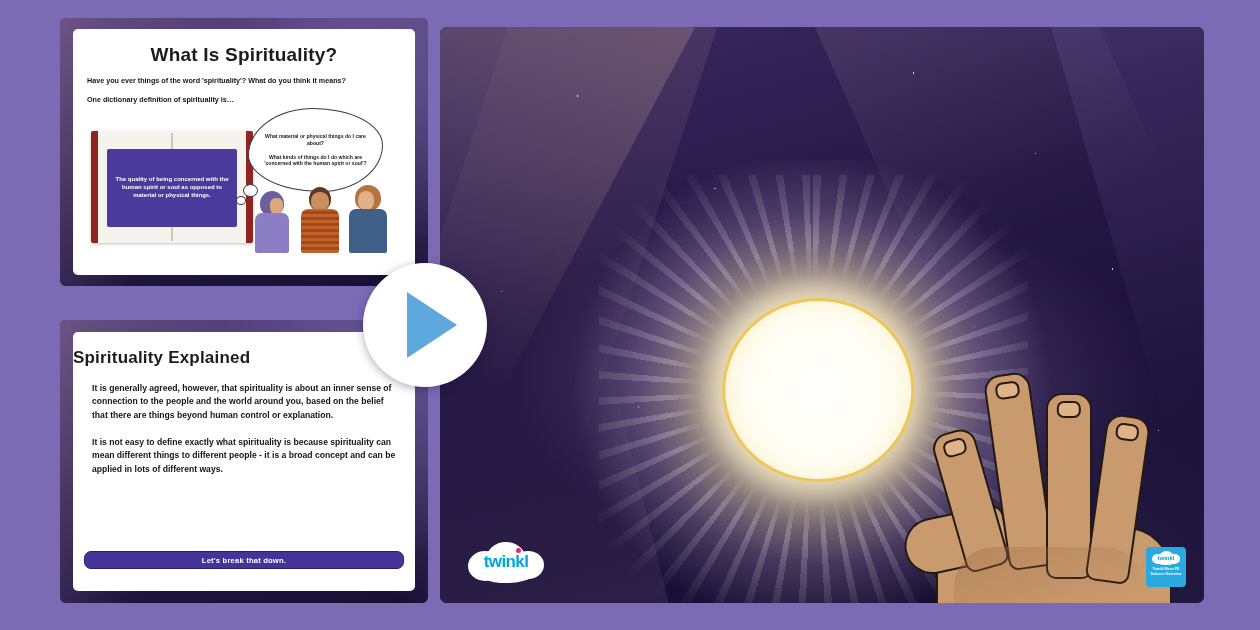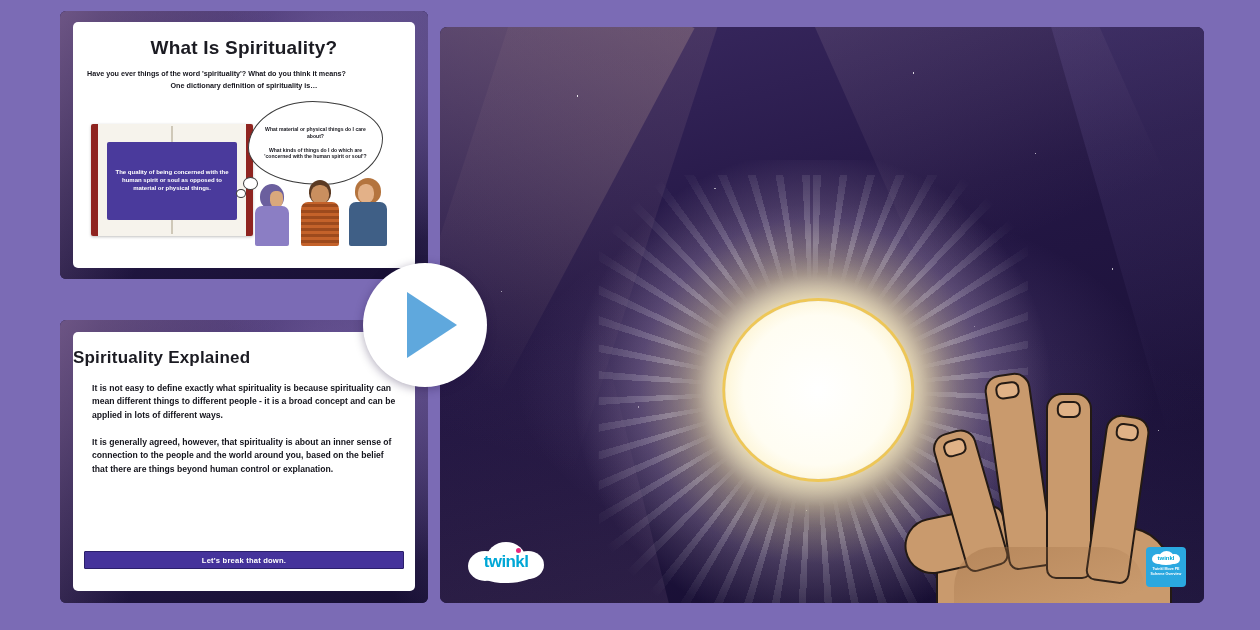--- a/index.html
+++ b/index.html
@@ -38,35 +38,35 @@
       radial-gradient(1px 1px at 91% 30%, rgba(255,255,255,.5) 50%, transparent 51%),
       radial-gradient(1px 1px at 22% 88%, rgba(255,255,255,.35) 50%, transparent 51%);
   }
   .preview .card {
     position:absolute;
     background:#ffffff;
     border-radius:5px;
   }
 
   
-  #preview-1 { left:60px; top:11px; width:368px; height:268px; }
+  #preview-1 { left:60px; top:18px; width:368px; height:268px; }
   #preview-1 .card { left:13px; top:11px; right:13px; bottom:11px; }
   .s1-title {
     text-align:center;
     font-size:19px;
     font-weight:bold;
     color:#1b1b22;
     margin-top:15px;
     letter-spacing:.2px;
   }
   .s1-para {
     font-size:7.2px; font-weight:bold; color:#14141c;
     margin:10px 14px 0 14px; line-height:1.35;
   }
-  .s1-para2 { margin-top:2px;text-align:center; }
+  .s1-para2 { margin-top:9px; }
   .s1-body { position:absolute; left:0; right:0; top:74px; bottom:6px; }
 
   
   .book { position:absolute; left:18px; top:28px; width:162px; height:112px; }
   .book-page { position:absolute; inset:0; background:#f6f3ec; border-radius:2px;
       box-shadow:0 1px 3px rgba(0,0,0,.25); }
   .book-spine { position:absolute; left:50%; top:2px; bottom:2px; width:2px;
       transform:translateX(-50%); background:#cfc8b8; }
   .book-edge-l,.book-edge-r{ position:absolute; top:0; bottom:0; width:7px; background:#8f2420; }
   .book-edge-l{ left:0; border-radius:2px 0 0 2px;}
@@ -118,21 +118,21 @@
   .s2-title{
     text-align:left; font-size:17px; font-weight:bold; color:#1b1b22;
     margin-top:16px; letter-spacing:.2px;
   }
   .s2-para{
     font-size:8.6px; font-weight:bold; color:#14141c;
     margin:14px 19px 0 19px; line-height:1.55;
   }
   .s2-btn{
     position:absolute; left:11px; right:11px; bottom:22px; height:18px;
-    background:#45339b; border:1.4px solid #2b1f6b; border-radius:1px;
+    background:#45339b; border:1.4px solid #2b1f6b; border-radius:7px;
     display:flex; align-items:center; justify-content:center;
   }
   .s2-btn span{ color:#fff; font-size:7.6px; font-weight:bold; letter-spacing:.2px;}
 
   
   #main-slide{
     position:absolute; left:440px; top:27px; width:764px; height:576px;
     border-radius:7px; overflow:hidden; background:#1a1038;
   }
   .main-bg{ position:absolute; inset:0;
@@ -306,22 +306,22 @@
       </div>
     </div>
   </div>
 
   <div class="preview" id="preview-2">
     <div class="slide-bg"></div>
     <div class="card">
 
       <div class="s2-title">Spirituality Explained</div>
 
+      <div class="s2-para">It is generally agreed, however, that spirituality is about an inner sense of connection to the people and the world around you, based on the belief that there are things beyond human control or explanation.</div>
       <div class="s2-para">It is not easy to define exactly what spirituality is because spirituality can mean different things to different people - it is a broad concept and can be applied in lots of different ways.</div>
-      <div class="s2-para">It is generally agreed, however, that spirituality is about an inner sense of connection to the people and the world around you, based on the belief that there are things beyond human control or explanation.</div>
 
       <div class="s2-btn">
         <span>Let's break that down.</span>
       </div>
     </div>
   </div>
 
   <div id="main-slide">
     <div class="main-bg"></div>
     <div class="ray ray-1"></div>

